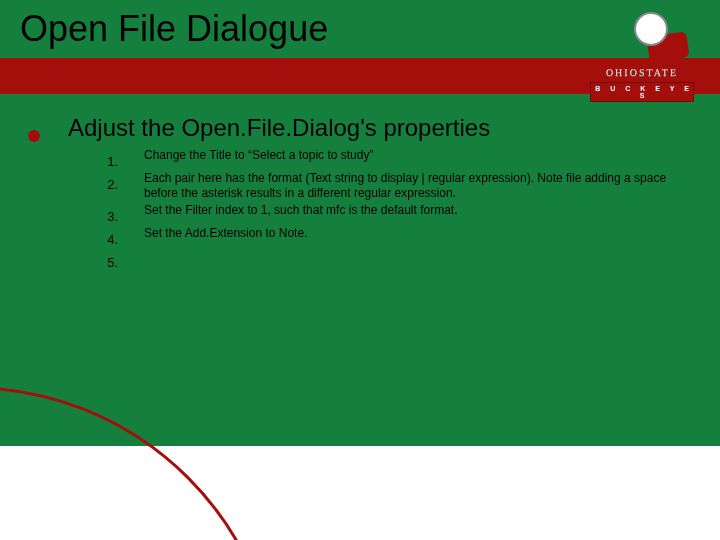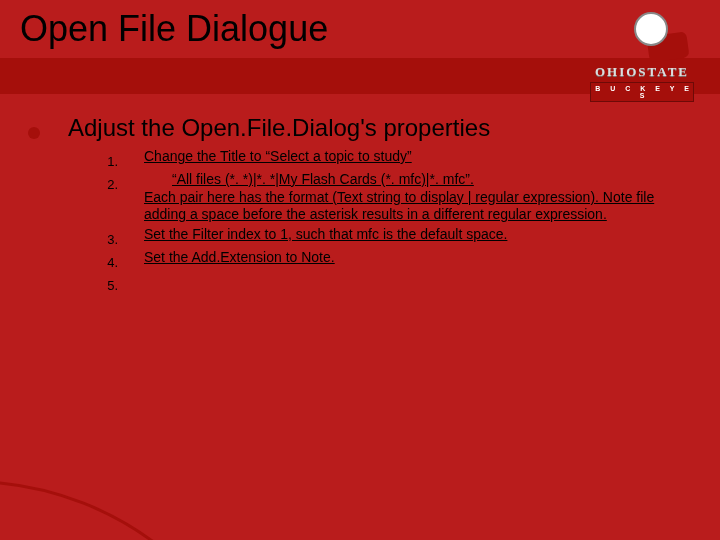--- a/index.html
+++ b/index.html
@@ -4,23 +4,23 @@
 <style>
   * { box-sizing: border-box; margin: 0; padding: 0; }
   html, body { width: 720px; height: 540px; overflow: hidden; }
   body {
     font-family: Arial, Helvetica, sans-serif;
     background: #fff;
     position: relative;
   }
   .slide {
     width: 720px;
-    height: 540px;
+    height: 446px;
     position: relative;
-    background: #b91c1c;
+    background: #15803d;
   }
   .title-area {
     position: relative;
     padding: 8px 20px 0 20px;
     height: 78px;
   }
   .title {
     font-size: 36px;
     font-weight: 400;
     color: #000;
@@ -64,24 +64,24 @@
     transform: rotate(-8deg);
   }
   .logo .wordmark {
     position: absolute;
     left: 0; right: 0;
     top: 54px;
     text-align: center;
   }
   .logo .ohio {
     font-family: "Times New Roman", serif;
-    font-weight: 700;
+    font-weight: 400;
     letter-spacing: 2px;
     color: #ddd;
-    font-size: 13px;
+    font-size: 10px;
     line-height: 1;
     text-shadow: 0 1px 0 #777;
   }
   .logo .state {
     margin-left: 0;
   }
   .logo .buckeyes-bar {
     margin: 2px auto 0;
     width: 104px;
     background: #a50f0b;
@@ -93,21 +93,21 @@
     border: 1px solid #6e0a07;
   }
   .content {
     position: absolute;
     left: 28px;
     right: 28px;
     top: 114px;
   }
   .bullet-row {
     display: flex;
-    align-items: center;
+    align-items: flex-end;
     gap: 28px;
     margin-bottom: 6px;
   }
   .bullet-dot {
     width: 12px; height: 12px;
     border-radius: 50%;
     background: #a50f0b;
     margin-top: 10px;
     flex: none;
   }
@@ -128,24 +128,23 @@
   }
   .num {
     font-size: 13px;
     color: #000;
     min-width: 16px;
     text-align: right;
     padding-top: 6px;
     flex: none;
   }
   .li-text {
-    font-size: 14px;
+    font-size: 12px;
     color: #000;
     line-height: 1.25;
-    text-decoration: underline;
   }
   .li-indent {
     display: block;
     padding-left: 28px;
   }
   .bottom-arc {
     position: absolute;
     left: -340px;
     bottom: -560px;
     width: 620px;
@@ -185,28 +184,27 @@
     <div class="ol">
 
       <div class="li">
         <div class="num">1.</div>
         <div class="li-text">Change the Title to “Select a topic to study”</div>
       </div>
 
       <div class="li">
         <div class="num">2.</div>
         <div class="li-text">
-          <span class="li-indent">“All files (*. *)|*. *|My Flash Cards (*. mfc)|*. mfc”.</span>
           <span>Each pair here has the format (Text string to display | regular expression). Note file adding a space before the asterisk results in a different regular expression.</span>
         </div>
       </div>
 
       <div class="li">
         <div class="num">3.</div>
-        <div class="li-text">Set the Filter index to 1, such that mfc is the default space.</div>
+        <div class="li-text">Set the Filter index to 1, such that mfc is the default format.</div>
       </div>
 
       <div class="li">
         <div class="num">4.</div>
         <div class="li-text">Set the Add.Extension to Note.</div>
       </div>
 
       <div class="li">
         <div class="num">5.</div>
       </div>

